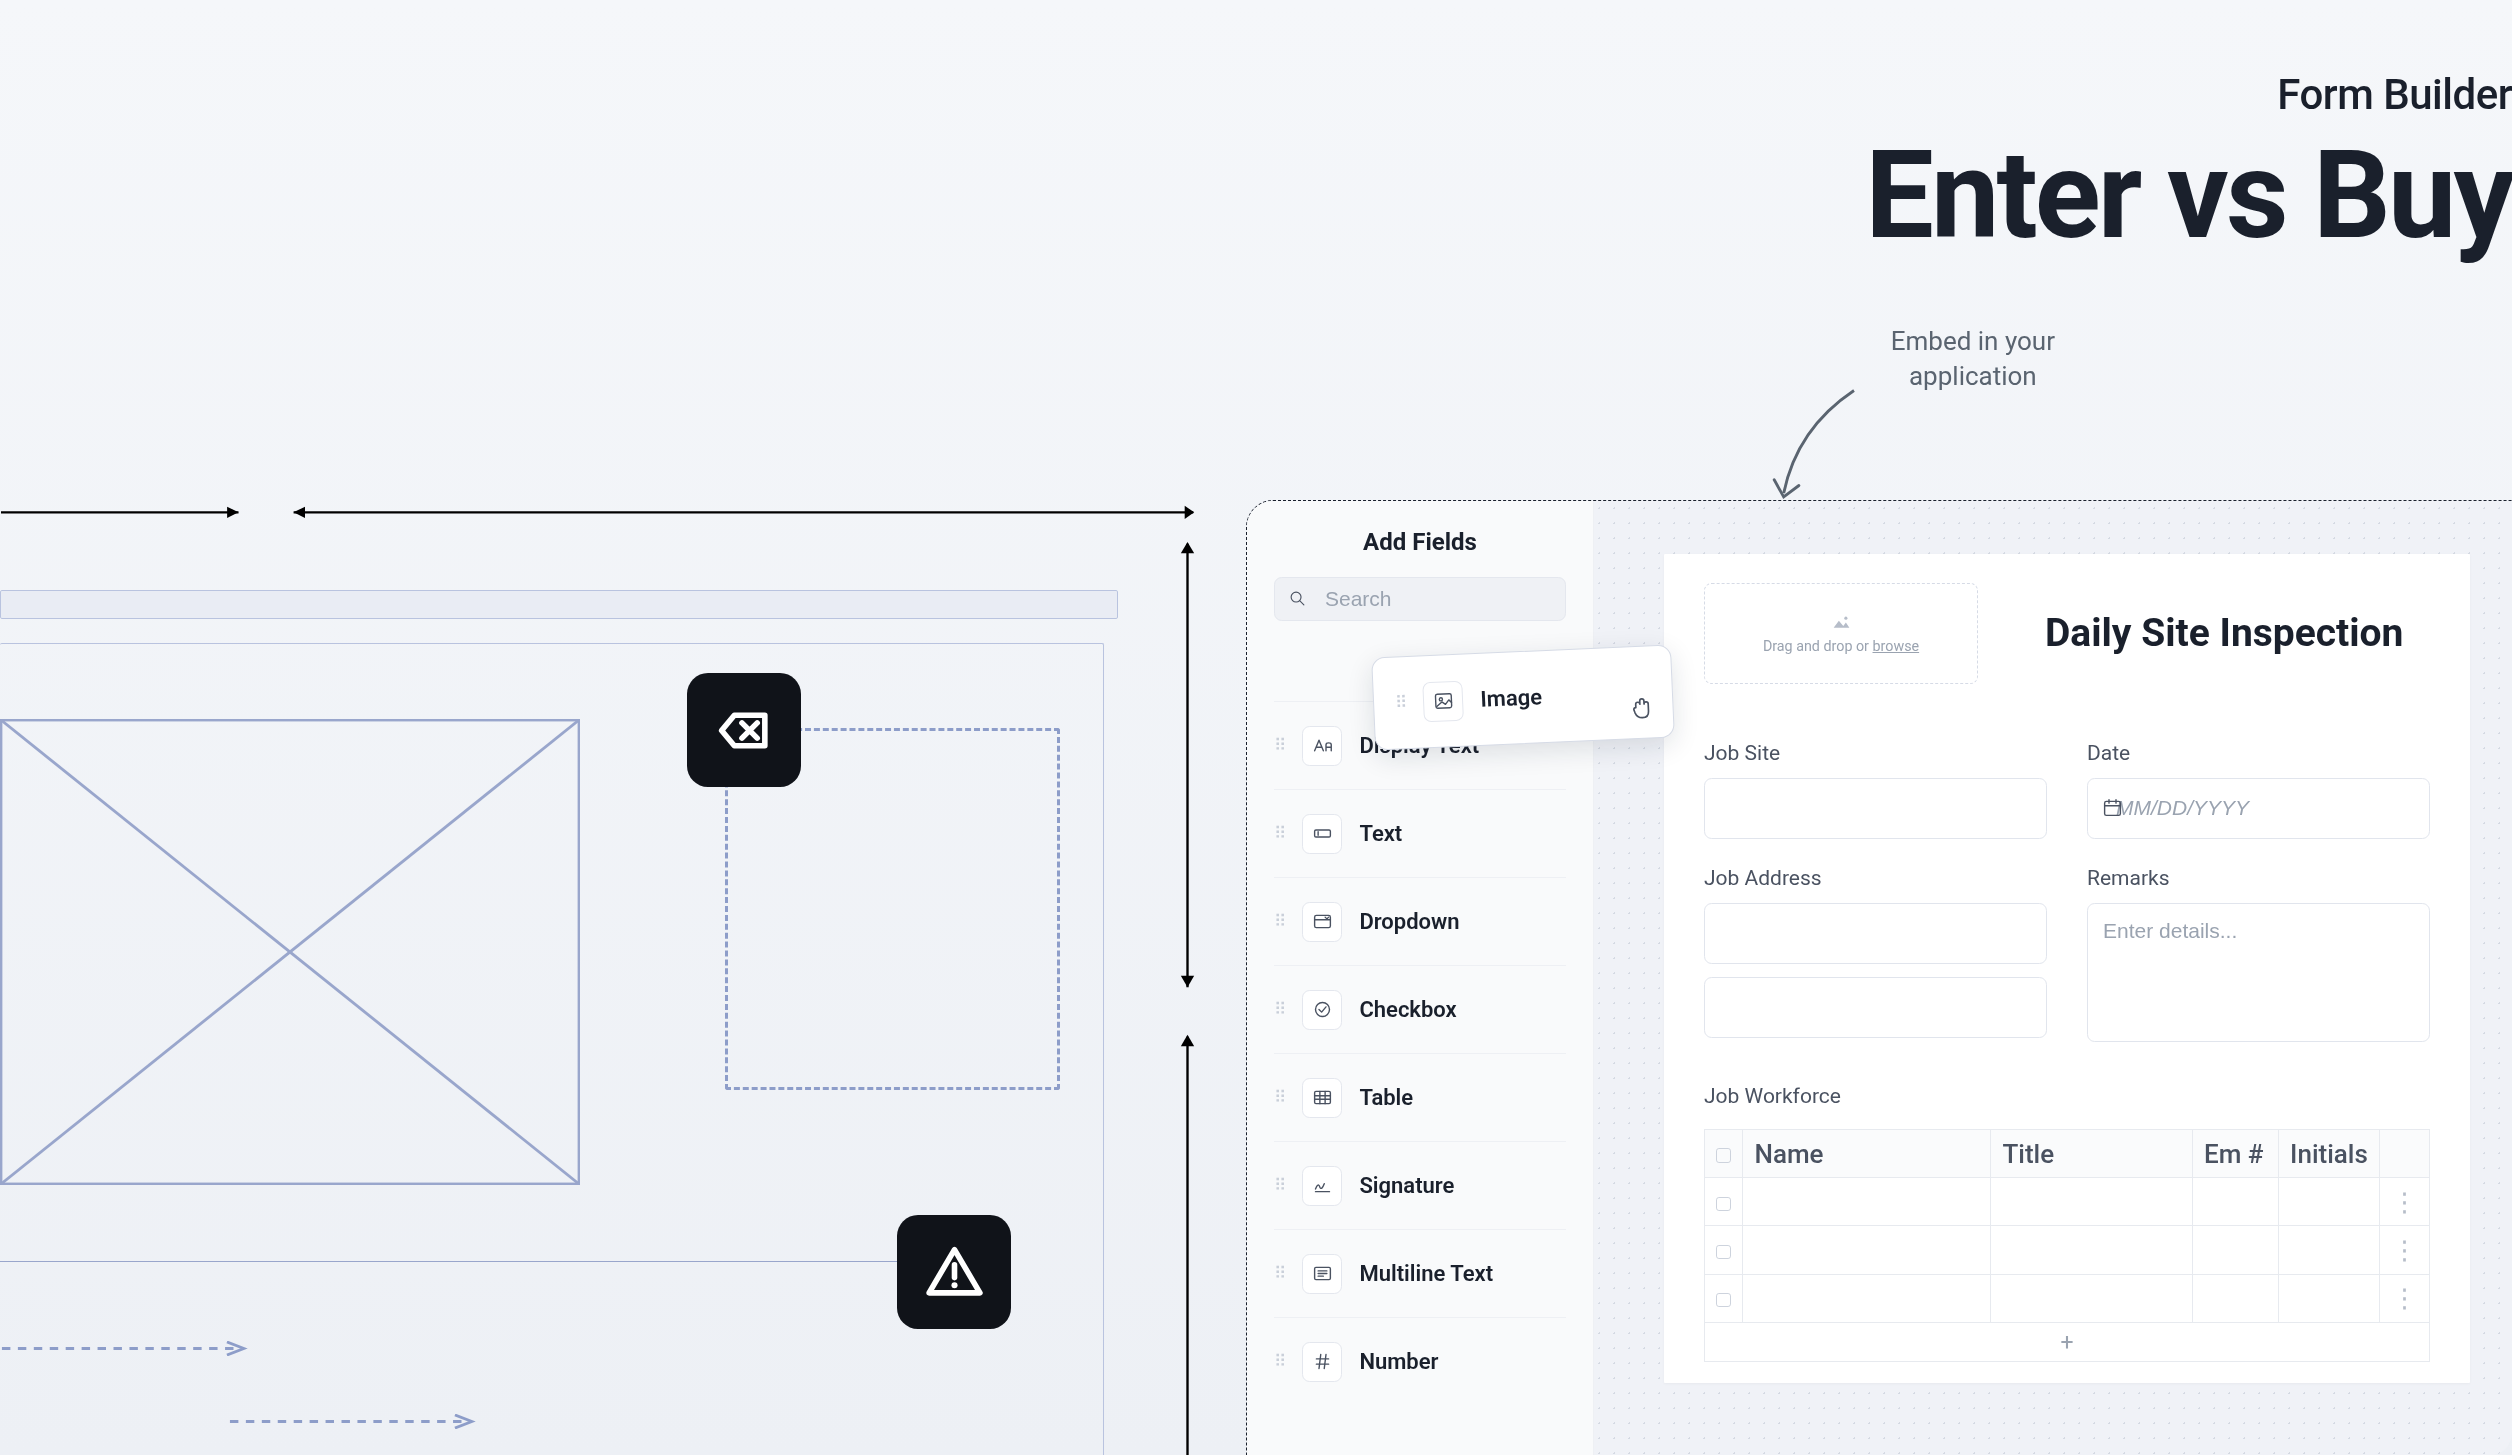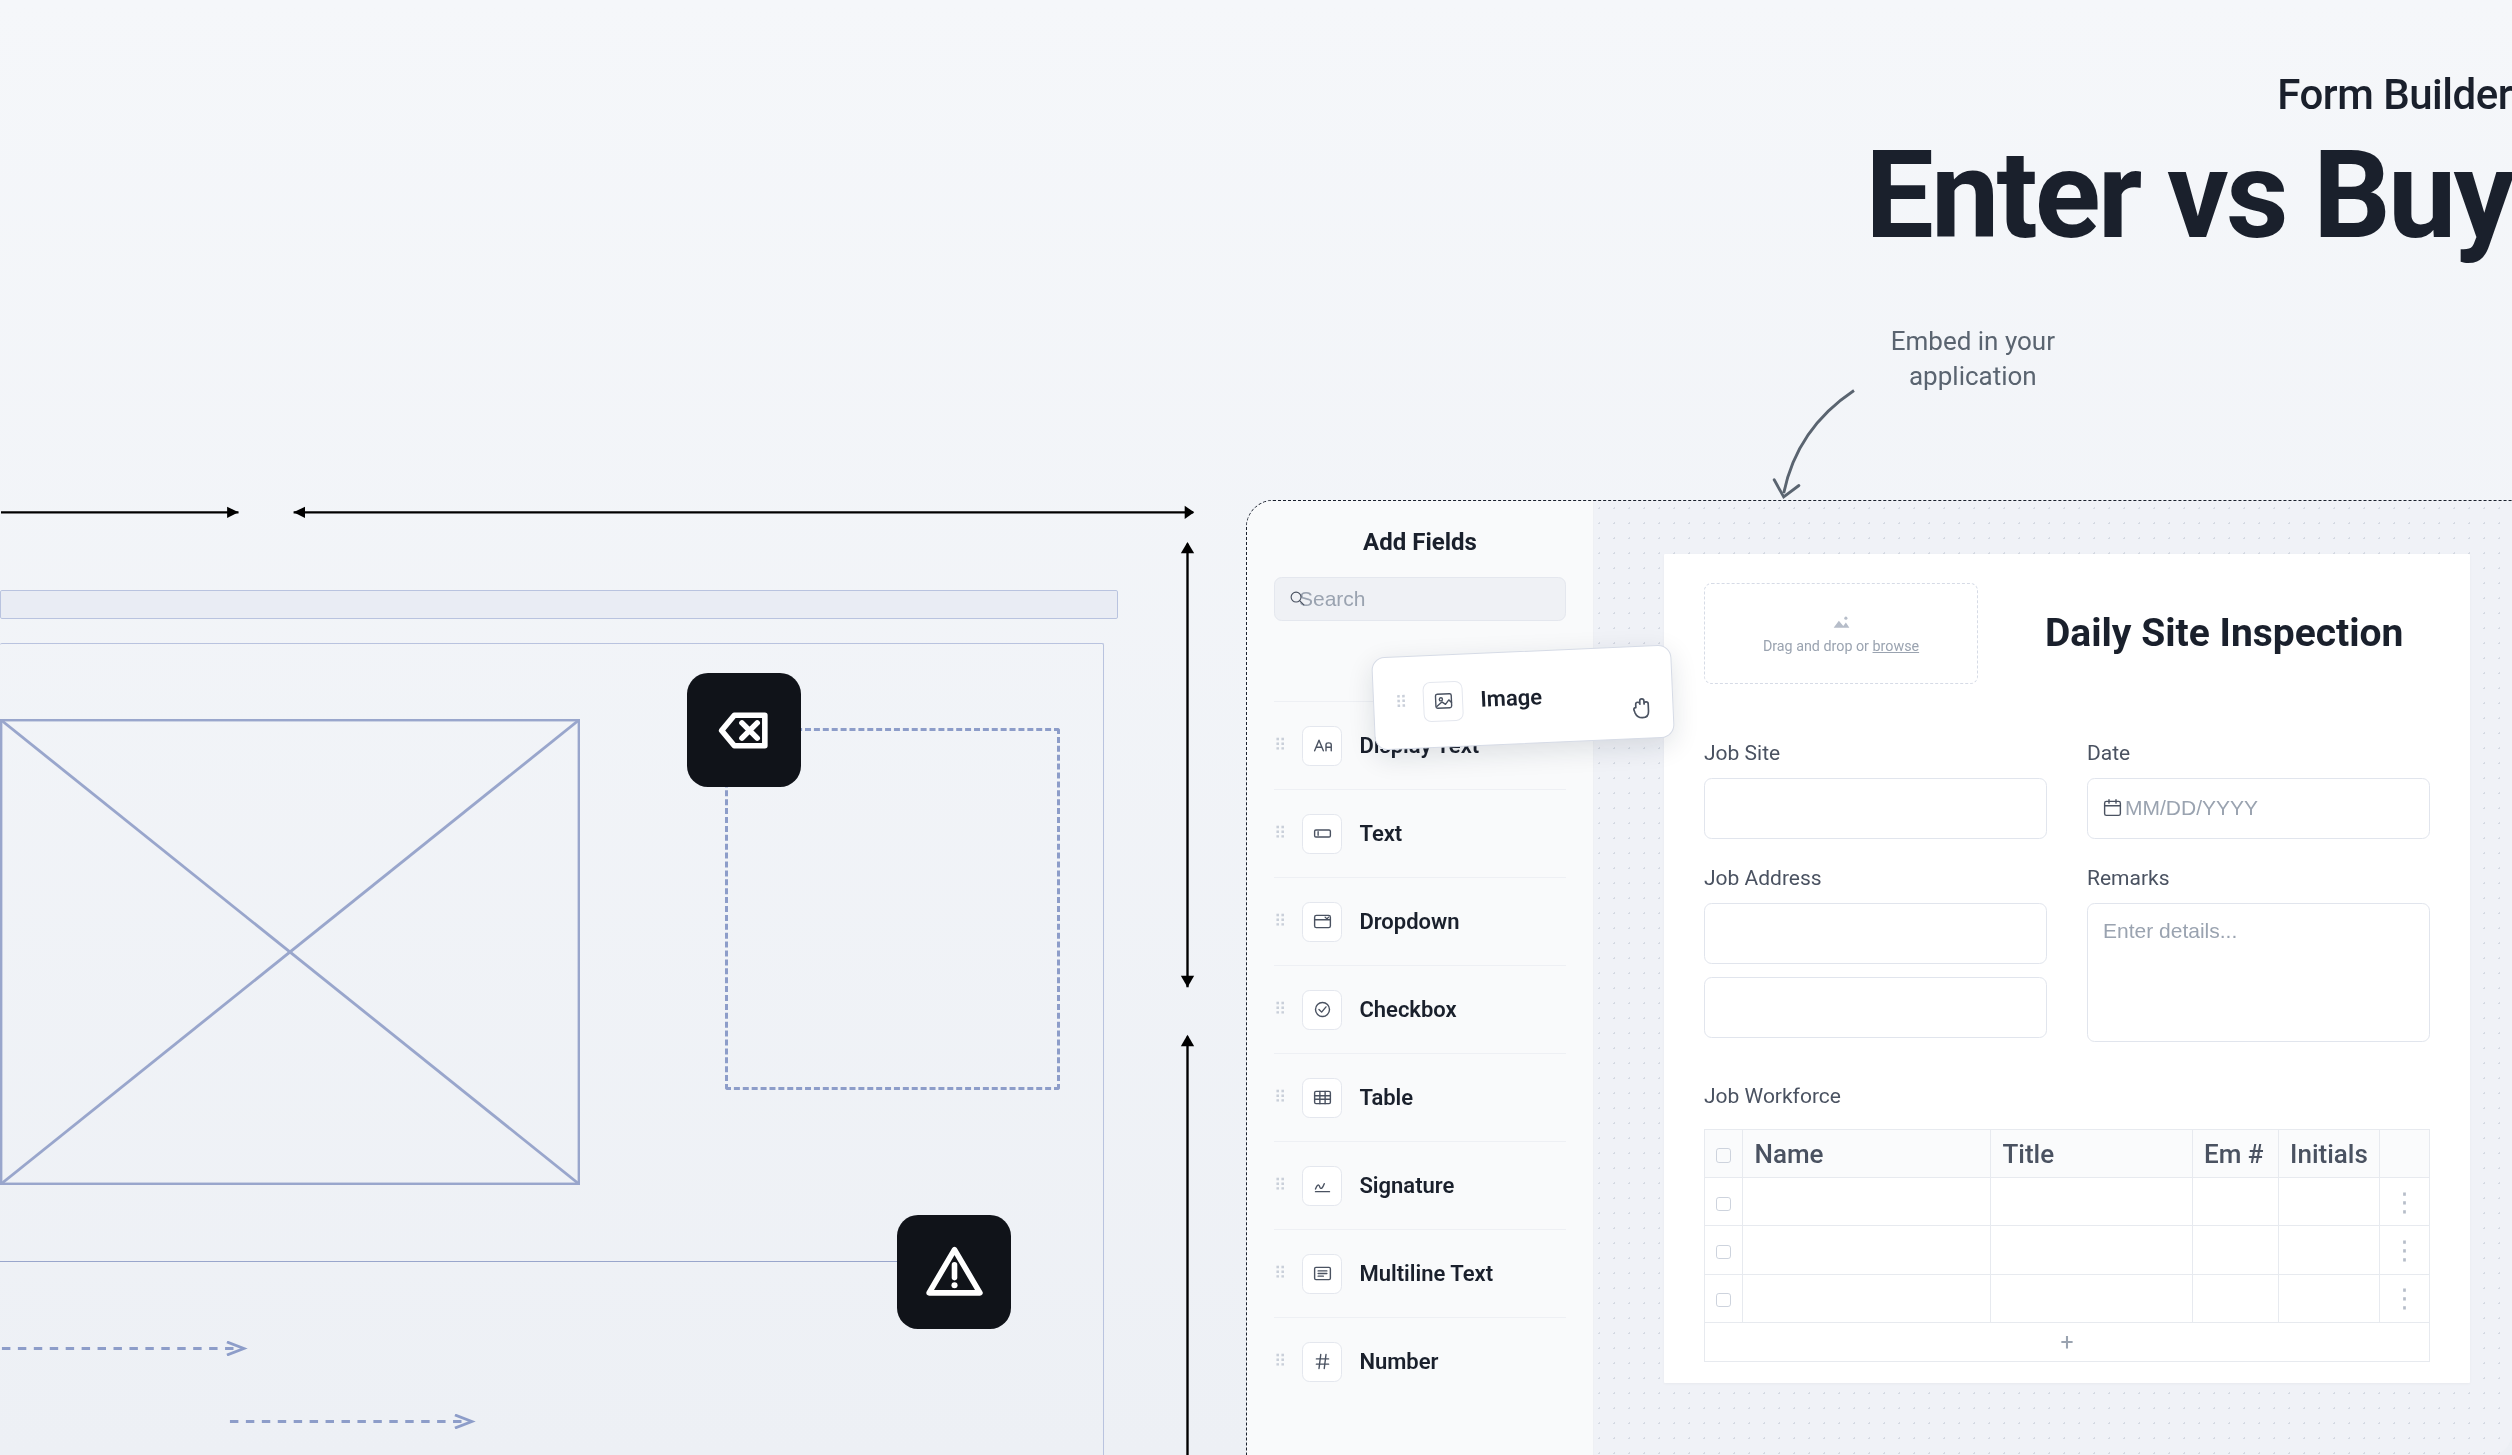--- a/index.html
+++ b/index.html
@@ -166,21 +166,21 @@
 .search-wrap {
   position: relative;
   margin-bottom: 80px;
 }
 .search-input {
   width: 100%;
   height: 44px;
   background: #eff1f5;
   border: 1px solid #e4e7ee;
   border-radius: 7.6px;
-  padding-left: 24px;
+  padding-left: 50px;
   font-size: 21px;
   color: #5a6470;
 }
 .search-input::placeholder { color: #9aa3b0; }
 .search-icon {
   position: absolute;
   left: 15px;
   top: 13.3px;
   width: 17px;
   height: 17px;
@@ -283,21 +283,21 @@
 }
 .f-input {
   width: 100%;
   height: 61px;
   border: 1px solid #e1e5ed;
   border-radius: 7.6px;
   background: #fff;
   padding: 0 15px;
   font-size: 21px;
 }
-.f-input.with-icon { padding-left: 37px; }
+.f-input.with-icon { padding-left: 28px; font-style: italic; }
 .input-wrap { position: relative; }
 .input-wrap .cal-icon { position: absolute; left: 15px; top: 19px; width: 21px; height: 21px; color: #9aa3b0; }
 .f-textarea {
   width: 100%;
   height: 139px;
   border: 1px solid #e1e5ed;
   border-radius: 7.6px;
   resize: none;
   padding: 15px;
   font-size: 21px;

